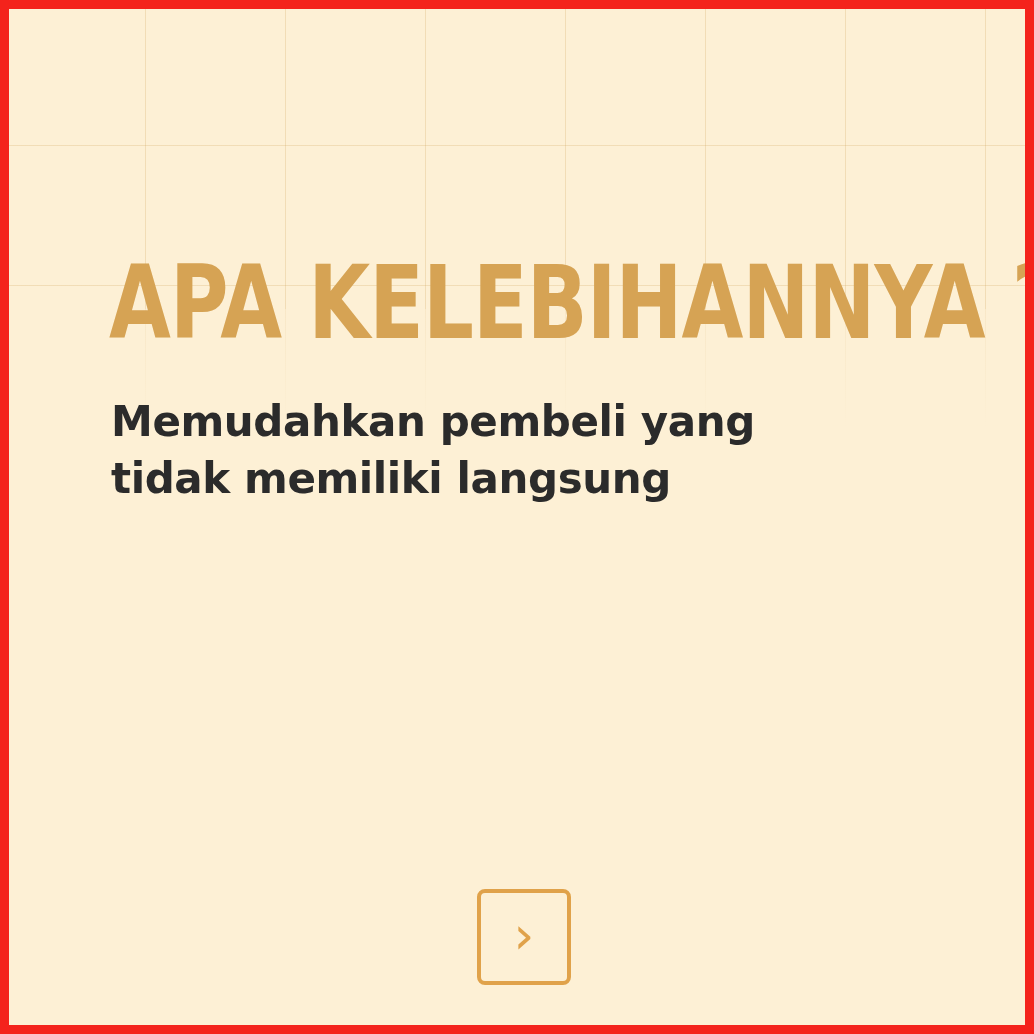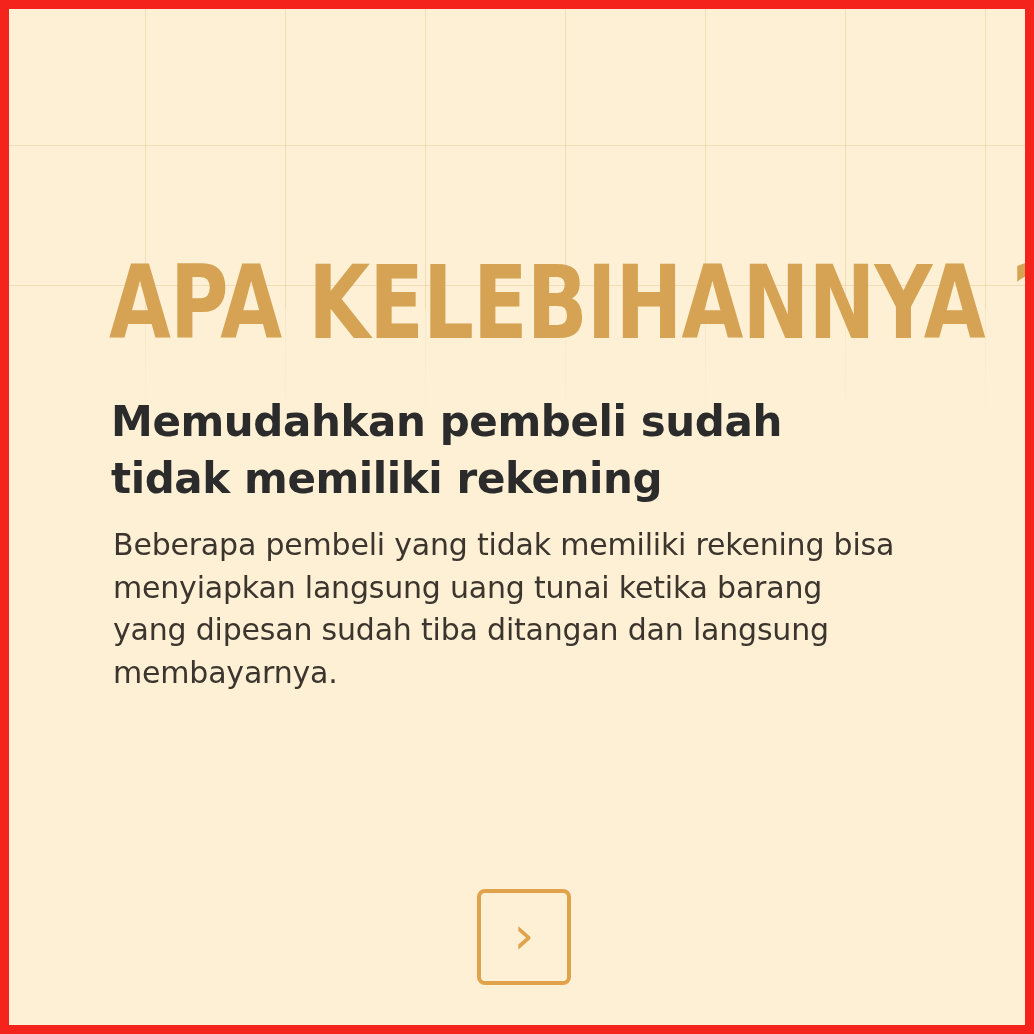--- a/index.html
+++ b/index.html
@@ -111,22 +111,21 @@
 
 <div id="slide">
 
   <div class="grid-layer"></div>
   <div class="grid-fade"></div>
 
   <div class="content">
 
     <div class="headline">APA KELEBIHANNYA ?</div>
 
-    <div class="subhead">Memudahkan pembeli sudah tidak memiliki rekening</div>
+    <div class="subhead">Memudahkan pembeli yang tidak memiliki langsung</div>
 
-    <div class="body-text">Beberapa pembeli yang tidak memiliki rekening bisa menyiapkan langsung uang tunai ketika barang yang dipesan sudah tiba ditangan dan langsung membayarnya.</div>
 
     <div class="next-button">
       <span class="chev">›</span>
     </div>
 
   </div>
 </div>
 
 </body></html>

